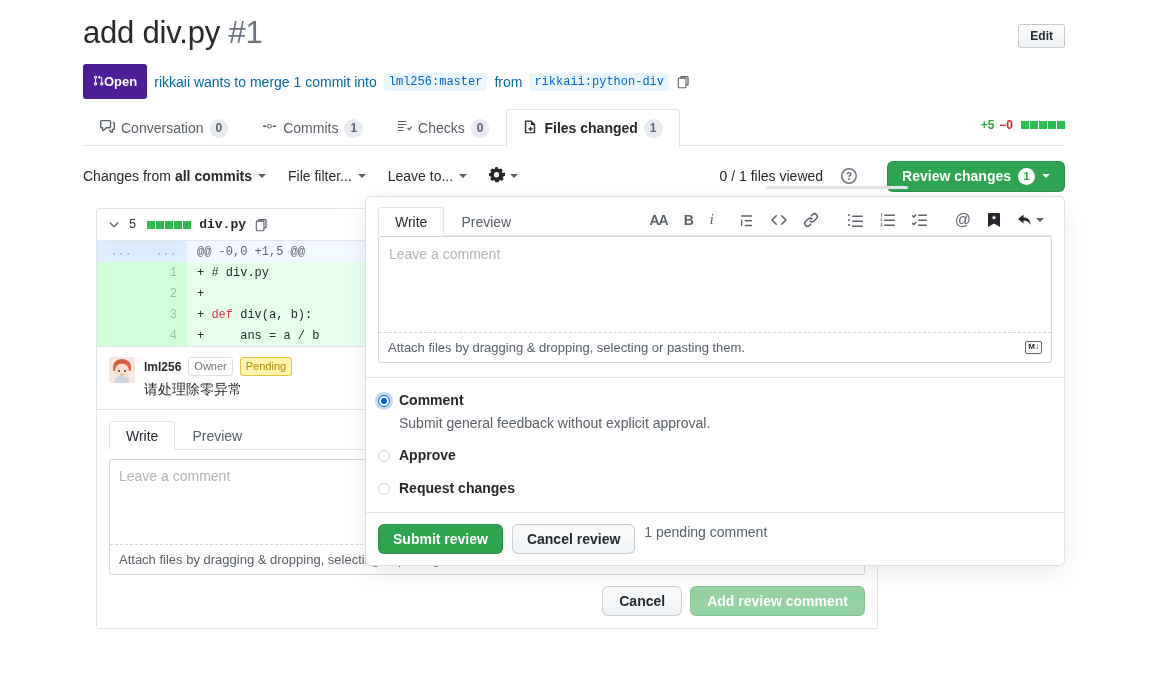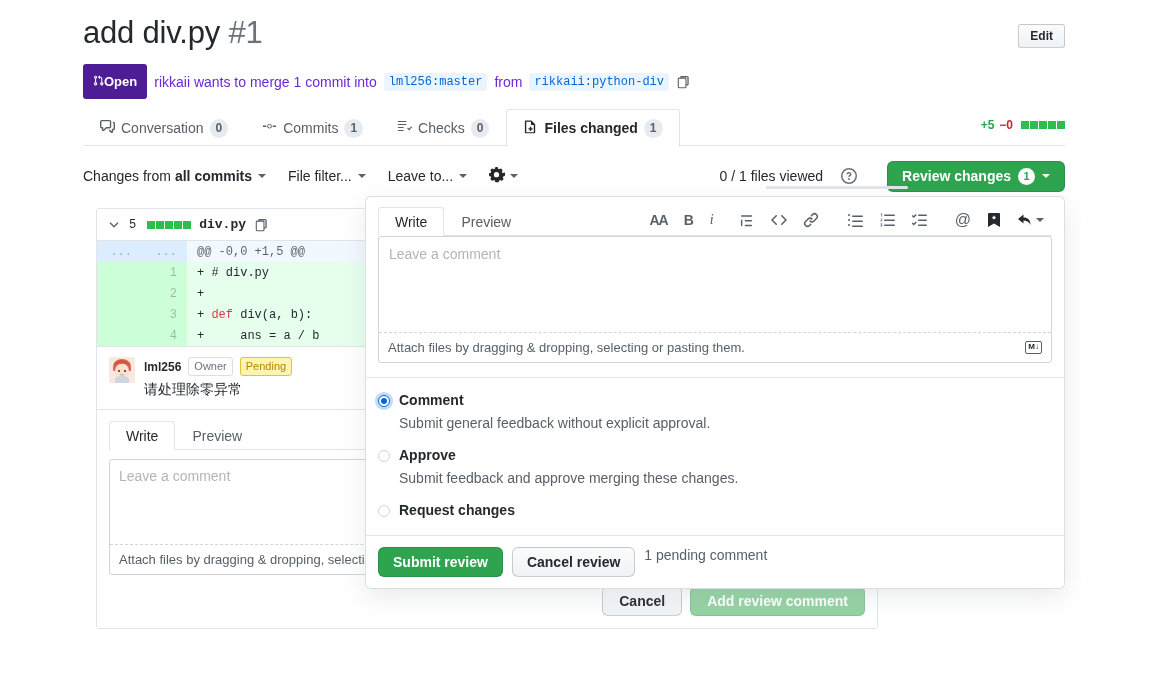--- a/index.html
+++ b/index.html
@@ -32,21 +32,21 @@
   .state-badge {
     display: inline-flex; align-items: center; 
     background: #4c1d95; color: #fff; font-size: 13px; font-weight: 600;
     padding: 11px 10px; border-radius: 3px; line-height: 1;
   }
   .branch-chip {
     background: #eaf5ff; color: #0366d6; border-radius: 3px;
     font-family: "Liberation Mono", monospace; font-size: 12px;
     padding: 2px 5px; white-space: nowrap;
   }
-  .meta-text { color: #6d28d9; }
+  .meta-text { color: #0369a1; }
   .copy-ico { color:#586069; display:inline-flex; }
 
   
   .tabs-wrap { position:absolute; left:83px; top:108px; width:982px; border-bottom:1px solid #e1e4e8; height:38px; }
   .tabs { display:flex; align-items:flex-end; height:38px; }
   .tab {
     display:flex; align-items:center; gap:6px;
     padding: 9px 16px; font-size:14px; color:#586069; cursor:pointer;
     border:1px solid transparent; border-bottom:none; position:relative; top:1px;
     background:transparent; line-height:1.2;
@@ -448,21 +448,20 @@
         <span class="radio checked"></span>
         <div>
           <div class="opt-label">Comment</div>
           <div class="opt-desc">Submit general feedback without explicit approval.</div>
         </div>
       </div>
       <div class="opt">
         <span class="radio"></span>
         <div>
           <div class="opt-label">Approve</div>
-          <div class="opt-desc">Submit feedback and approve merging these changes.</div>
         </div>
       </div>
       <div class="opt">
         <span class="radio"></span>
         <div>
           <div class="opt-label">Request changes</div>
         </div>
       </div>
     </div>
 

